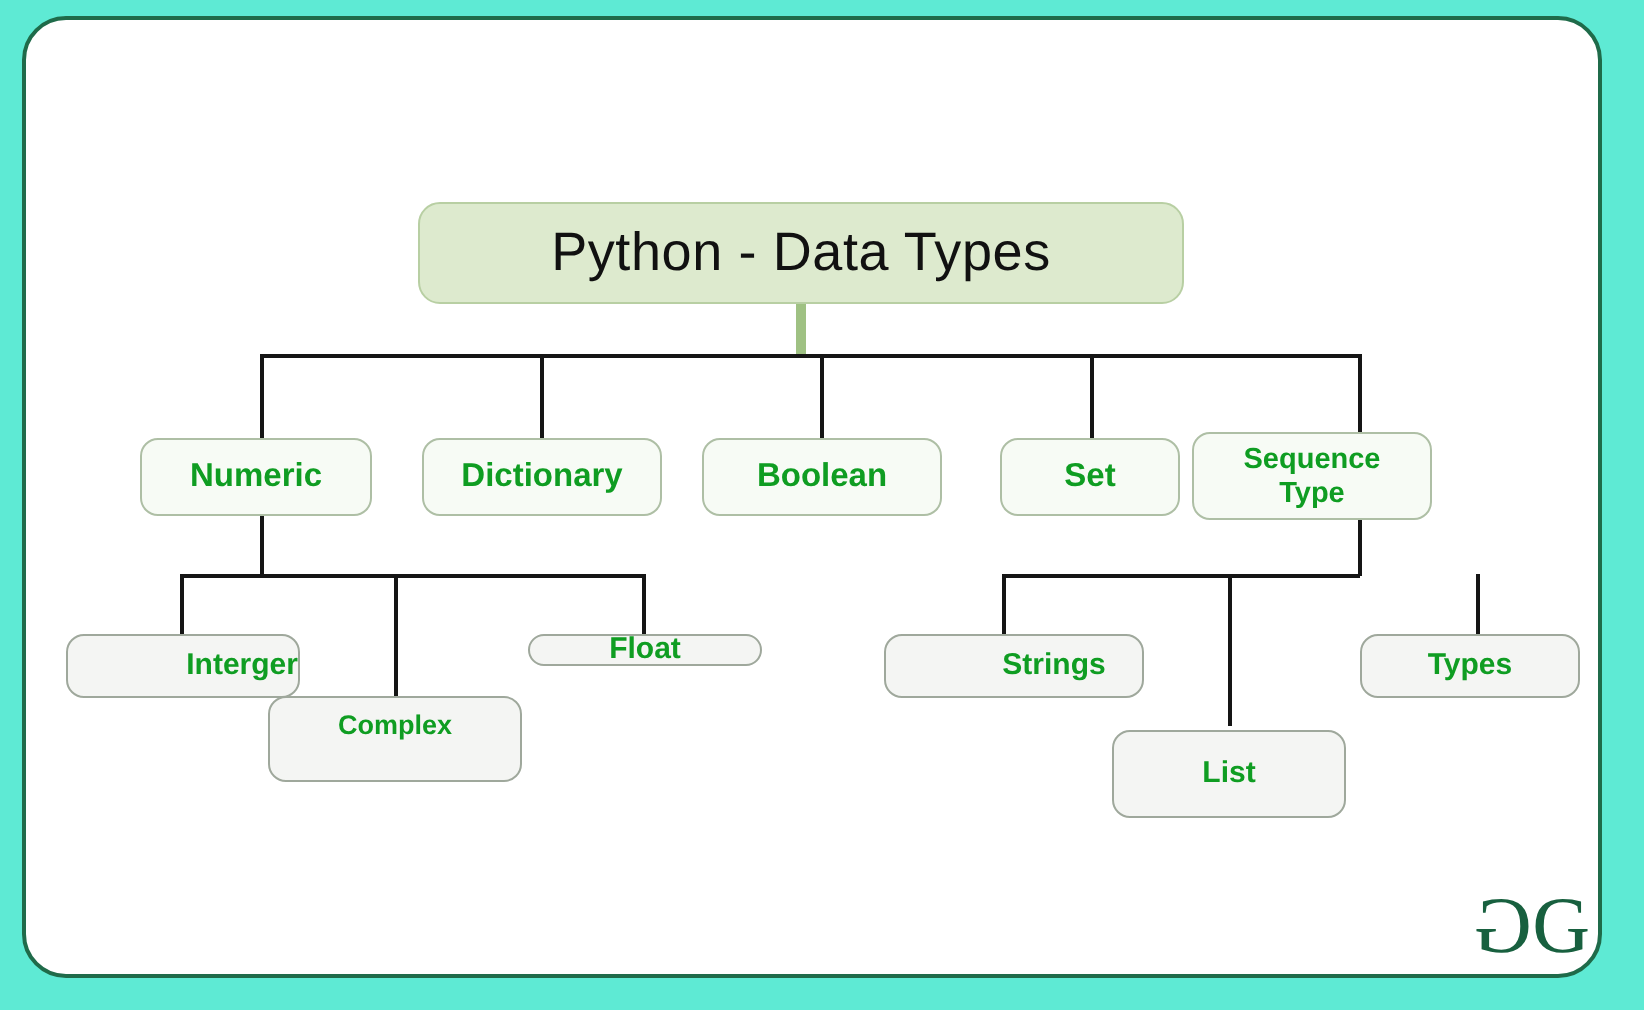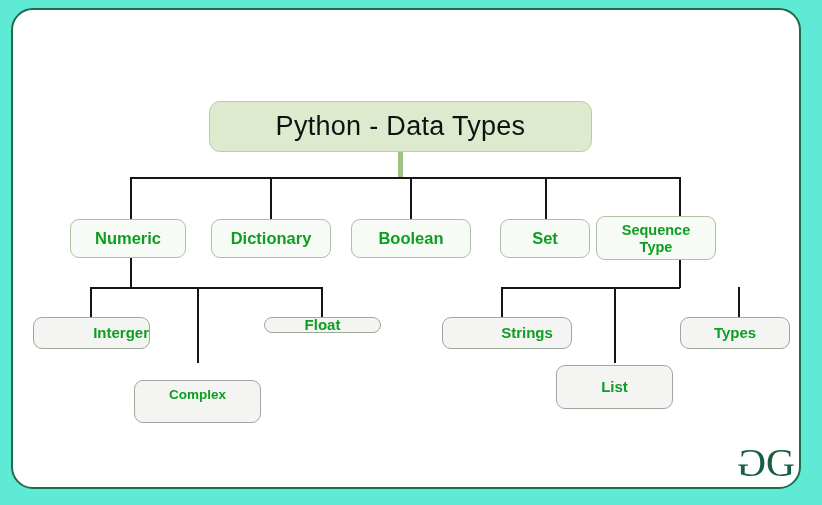--- a/index.html
+++ b/index.html
@@ -147,21 +147,21 @@
 
   <div class="node lvl2 two-line" style="left:596px; top:216px; width:120px; height:44px; display:block; padding-top:5px;">
     <div>Sequence</div>
     <div>Type</div>
   </div>
 
   <div class="node lvl3" style="left:33px; top:317px; width:117px; height:32px;justify-content:flex-end;">
     <span>Interger</span>
   </div>
 
-  <div class="node lvl3 two-line" style="left:134px; top:380px; width:127px; height:43px; display:block; padding-top:6px;">
+  <div class="node lvl3 two-line" style="left:134px; top:348px; width:127px; height:43px; display:block; padding-top:6px;">
     <div>Complex</div>
   </div>
 
   <div class="node lvl3" style="left:264px; top:317px; width:117px; height:16px;">
     <span>Float</span>
   </div>
 
   <div class="node lvl3" style="left:442px; top:317px; width:130px; height:32px;padding-left:40px;">
     <span>Strings</span>
   </div>

